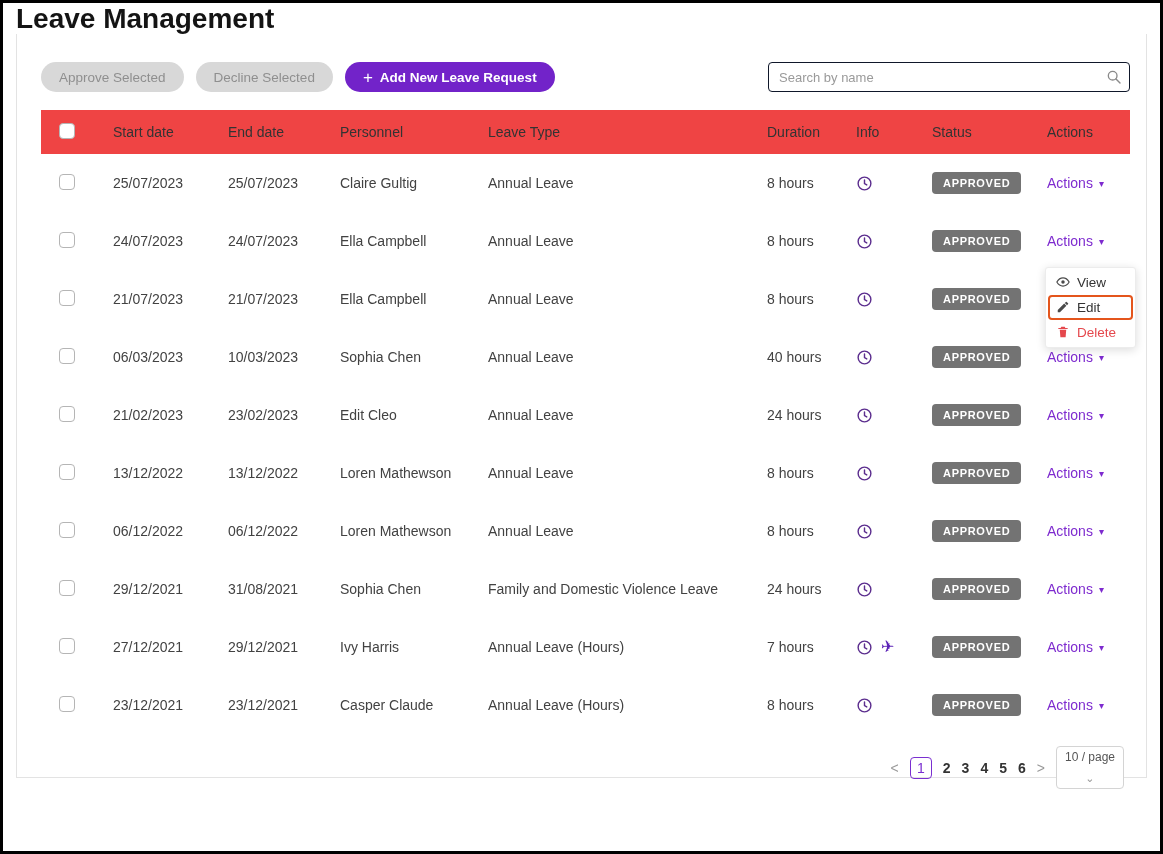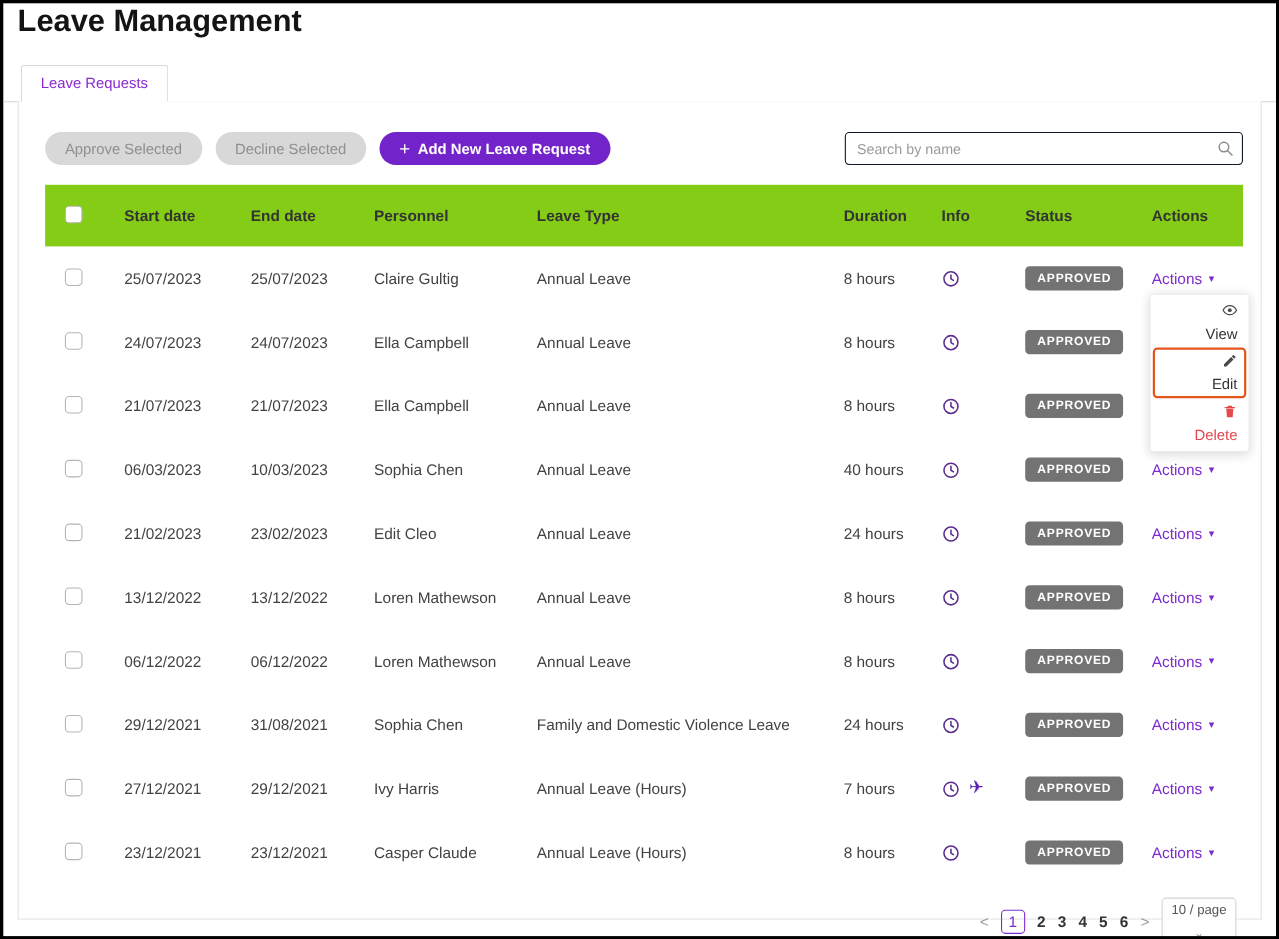--- a/index.html
+++ b/index.html
@@ -78,23 +78,23 @@
   }
   .search-box input::placeholder { color: #9a9a9a; }
   .search-box .mag { position: absolute; right: 8px; top: 7px; width: 16px; height: 16px; }
   
   .grid-row {
     display: grid;
     grid-template-columns: 72px 115px 112px 148px 279px 89px 76px 115px 1fr;
     align-items: center;
   }
   .thead {
-    background: #84cc16;
-    height: 56px;
-    font-weight: 700;
+    background: #ef4444;
+    height: 44px;
+    font-weight: 400;
     font-size: 14px;
     color: #333;
   }
   .tr { height: 58px; font-size: 14px; color: #424242; }
   .cb {
     display: inline-block;
     width: 16px; height: 16px;
     border: 1.5px solid #b5b5b5;
     border-radius: 4px;
     background: #fff;
@@ -168,42 +168,38 @@
     background: #fff;
     border: 1px solid #ececec;
     border-radius: 3px;
     box-shadow: 0 2px 10px rgba(0,0,0,.14);
     padding: 2px;
     z-index: 10;
     font-size: 13.5px;
   }
   .menu-item {
     display: flex;
-    align-items: flex-end;
+    align-items: flex-start;
     gap: 7px;
     padding: 5px 8px;
     color: #333;
     cursor: pointer;
     border-radius: 4px;
-    flex-direction: column;
   }
   .menu-item.edit { border: 2px solid #e4551c; padding: 3px 6px; }
   .menu-item.delete { color: #e5484d; }
   .menu-item svg { width: 14px; height: 14px; flex: 0 0 auto; }
 </style>
 </head>
 <body>
 
 <div class="frame">
 
   <h1 class="page-title">Leave Management</h1>
 
-  <div class="tabbar">
-    <div class="tab">Leave Requests</div>
-  </div>
 
   <div class="card">
 
     <div class="toolbar">
       <button class="btn gray">Approve Selected</button>
       <button class="btn gray">Decline Selected</button>
       <button class="btn purple">
         <span class="plus">+</span>
         <span>Add New Leave Request</span>
       </button>

